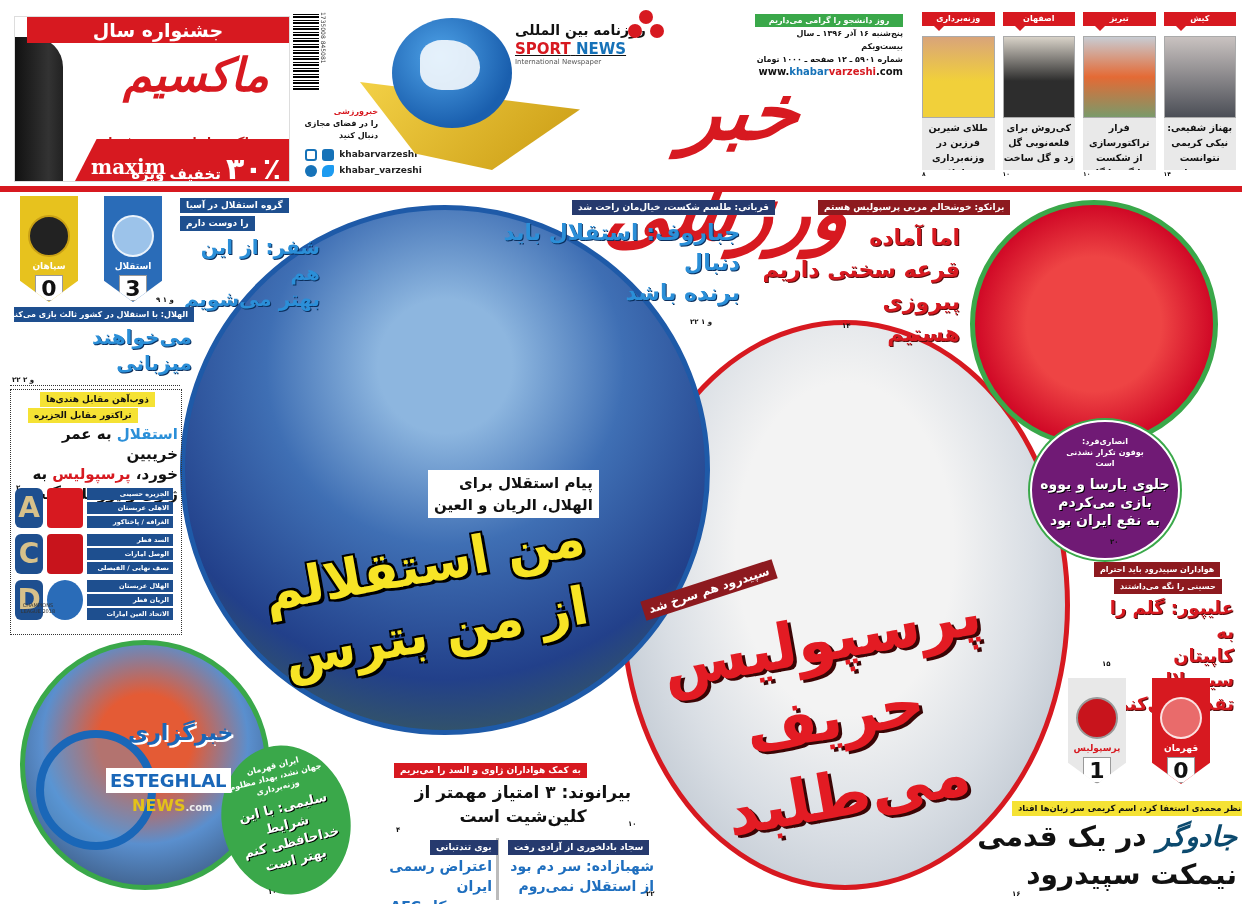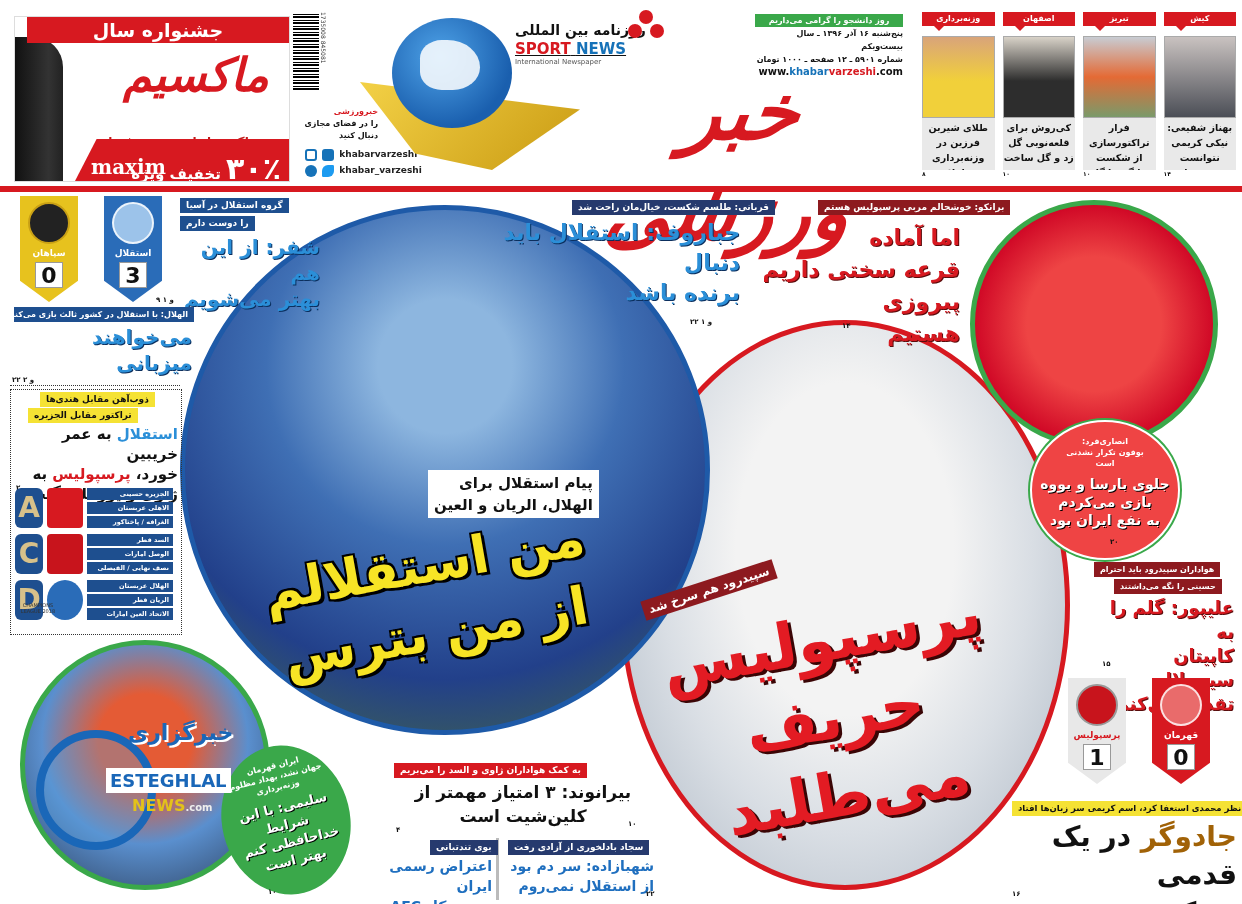--- a/index.html
+++ b/index.html
@@ -50,21 +50,21 @@
   
   .teasers { left: 922px; top: 12px; width: 320px; height: 180px; display: flex; flex-direction: row; gap: 8px; padding-right: 6px; }
   .teaser { width: 90px; display: flex; flex-direction: column; align-items: stretch; }
   .teaser-tag { background: #d71920; color: #fff; font-size: 8px; font-weight: 700; text-align: center; height: 14px; line-height: 14px; position: relative; }
   .teaser-tag:after { content: ""; position: absolute; left: 12px; bottom: -5px; border: 5px solid transparent; border-top-color: #d71920; border-bottom: 0; }
   .teaser-photo { height: 82px; margin-top: 10px; border: 1px solid #aaa; }
   .teaser-text { background: #e9e9e9; font-size: 9.5px; font-weight: 700; line-height: 15px; text-align: center; padding: 2px 1px; height: 52px; overflow: hidden; }
   .teaser-page { font-size: 6px; font-weight: 700; direction: ltr; text-align: left; }
 
   
-  .pennant { width: 58px; height: 106px; clip-path: polygon(0 0,100% 0,100% 80%,50% 100%,0 80%); display: flex; flex-direction: column; align-items: center; padding-top: 6px; }
+  .pennant { width: 58px; height: 106px; clip-path: polygon(0 0,100% 0,100% 80%,50% 100%,0 80%); display: flex; flex-direction: column; align-items: center; padding-top: 19px; }
   .pennant .crest { width: 42px; height: 42px; border-radius: 50%; border: 2px solid rgba(255,255,255,.8); }
   .pennant .pname { font-size: 9px; font-weight: 700; margin-top: 4px; }
   .pennant .pscore { width: 28px; height: 26px; background: #fff; color: #111; font-weight: 700; font-size: 22px; text-align: center; line-height: 26px; margin-top: 4px; direction: ltr; border: 1px solid #999; }
 
   
   .bar { color: #fff; font-size: 9px; font-weight: 700; padding: 0 6px; height: 15px; line-height: 15px; white-space: nowrap; }
   .bar-blue { background: #1e4f8f; }
   .bar-dark { background: #263a6e; }
   .bar-maroon { background: #8d1a1f; }
   .bar-yellow { background: #f5e234; color: #111; }
@@ -73,21 +73,21 @@
   .head-red { color: #d71920; font-weight: 700; text-shadow: 1px 1px 0 #5a0b0b; }
   .head-black { color: #111; font-weight: 700; }
   .pageref { font-size: 7px; font-weight: 700; direction: ltr; color: #111; }
 
   
   .photo-circle { border-radius: 50%; overflow: hidden; }
   .center-circle { left: 180px; top: 205px; width: 530px; height: 530px; border: 5px solid #1e5aa8; background: radial-gradient(circle at 50% 30%, #8db6df 0 15%, #3f6fb4 40%, #22408a 70%, #4a6f3a 100%); }
   .right-circle { left: 620px; top: 320px; width: 450px; height: 570px; border: 5px solid #d71920; border-radius: 50%; background: radial-gradient(ellipse at 50% 40%, #f3f3f3 0 35%, #d9dee4 60%, #aab5c2 100%); }
   .green-circle-tr { left: 970px; top: 200px; width: 248px; height: 248px; border: 5px solid #3aa84a; background: radial-gradient(circle at 50% 50%, #e44 0 40%, #c02 75%, #8a1 100%); }
   .green-circle-bl { left: 20px; top: 640px; width: 250px; height: 250px; border: 5px solid #3aa84a; background: radial-gradient(circle at 50% 40%, #e45b35 0 25%, #5a8fce 55%, #2c3e5a 100%); }
-  .green-quote-r { left: 1030px; top: 420px; width: 150px; height: 140px; border-radius: 50%; background: #ef4444; border: 2px solid #fff; box-shadow: 0 0 0 2px #3aa84a; color: #fff; text-align: center; padding-top: 14px; }
+  .green-quote-r { left: 1030px; top: 420px; width: 150px; height: 140px; border-radius: 50%; background: #701a75; border: 2px solid #fff; box-shadow: 0 0 0 2px #3aa84a; color: #fff; text-align: center; padding-top: 14px; }
   .green-quote-l { left: 222px; top: 745px; width: 128px; height: 150px; border-radius: 50%; background: #3aa84a; color: #fff; text-align: center; padding-top: 14px; transform: rotate(-14deg); }
 
   .quote-small { font-size: 8px; font-weight: 700; line-height: 11px; }
   .quote-big { font-size: 14px; font-weight: 700; line-height: 18px; color: #fff; text-shadow: 1px 1px 0 #000; margin-top: 6px; }
 
   .acl-grid { left: 15px; top: 488px; width: 158px; }
   .acl-row { display: flex; align-items: flex-start; margin-bottom: 6px; }
   .acl-letter { width: 28px; height: 40px; background: #1e4f8f; color: #d7c18a; font-size: 28px; font-weight: 700; text-align: center; line-height: 40px; border-radius: 6px; direction: ltr; }
   .acl-crest { width: 36px; height: 40px; margin: 0 4px; border-radius: 4px; }
   .acl-teams { flex: 1; display: flex; flex-direction: column; gap: 2px; }
@@ -346,21 +346,21 @@
   <div class="pscore">0</div>
 </div>
 <div class="abs pennant" style="left:1068px;top:678px;background:#e8e8e8;color:#d71920;">
   <div class="crest" style="background:#c8141c;border-color:#999;"></div>
   <div class="pname">پرسپولیس</div>
   <div class="pscore">1</div>
 </div>
 
 <div class="abs bar bar-yellow" style="left:1012px;top:801px;font-size:8.5px;">نظر محمدی استعفا کرد، اسم کریمی سر زبان‌ها افتاد</div>
 <div class="abs head-black" style="left:975px;top:818px;width:262px;font-size:28px;line-height:38px;text-align:right;">
-  <div><span style="color:#a16207;">جادوگر</span><span> در یک قدمی</span></div>
+  <div><span style="color:#0c4a6e;font-style:italic;">جادوگر</span><span> در یک قدمی</span></div>
   <div>نیمکت سپیدرود</div>
 </div>
 <div class="abs pageref" style="left:1012px;top:890px;">۱۶</div>
 
 <div class="abs green-quote-l">
   <div class="quote-small">ایران قهرمان</div>
   <div class="quote-small">جهان نشد، بهداد مظلوم</div>
   <div class="quote-small">وزنه‌برداری</div>
   <div class="quote-big" style="font-size:13px;">
     <div>سلیمی: با این شرایط</div>

